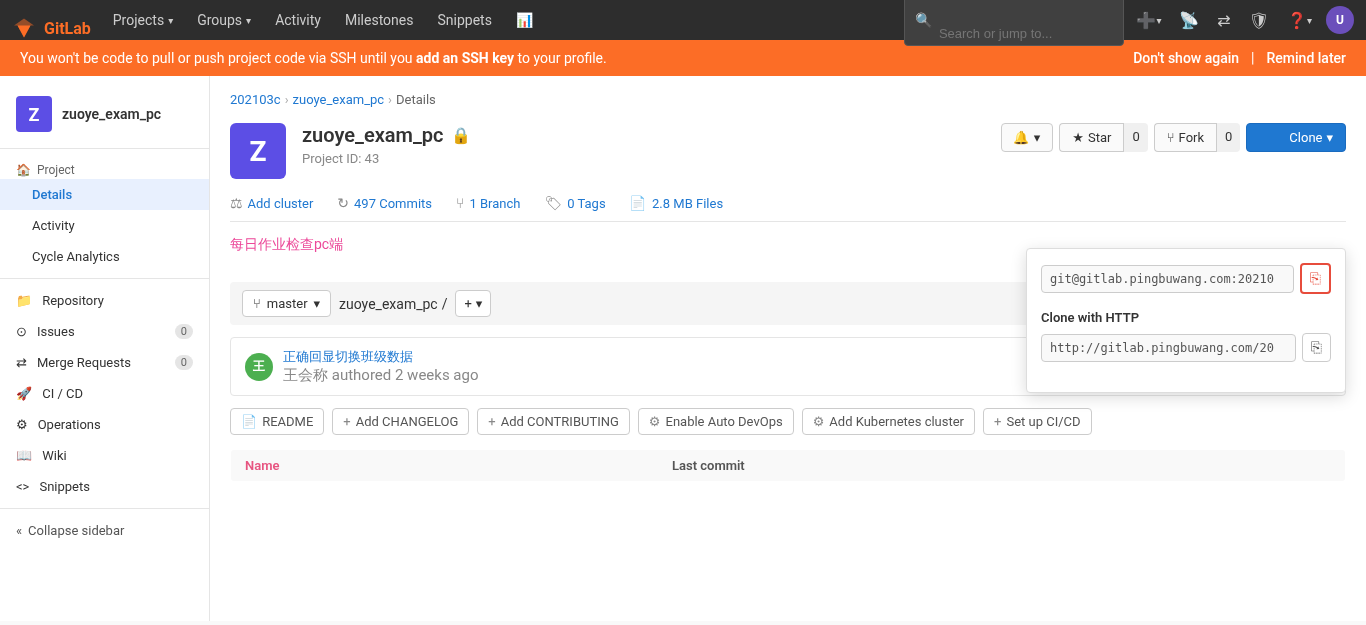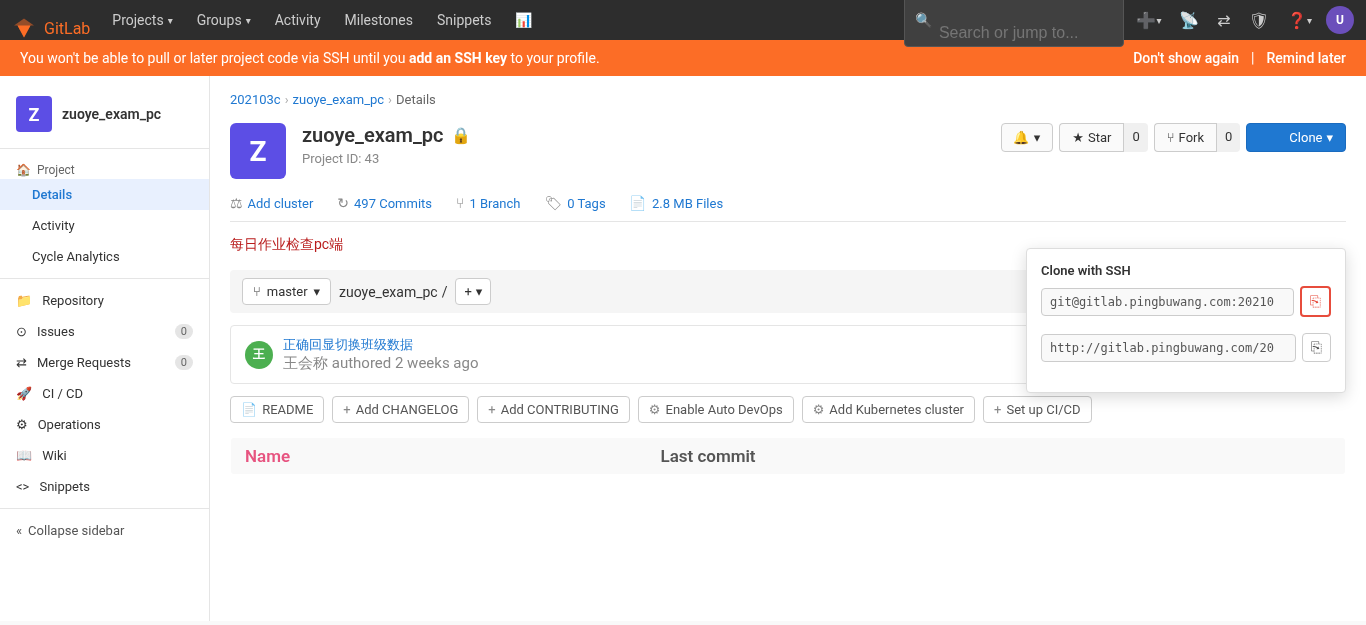--- a/index.html
+++ b/index.html
@@ -15,21 +15,21 @@
       gap: 4px;
       position: fixed;
       top: 0; left: 0; right: 0;
       z-index: 100;
     }
     .nav-logo {
       display: flex;
       align-items: center;
       gap: 8px;
       color: #fc6d26;
-      font-weight: normal;
+      font-weight: bold;
       font-size: 16px;
       margin-right: 8px;
       margin-top: 16px;
     }
     .nav-logo svg { width: 24px; height: 24px; }
     .nav-item {
       color: #ccc;
       padding: 0 10px;
       height: 40px;
       display: flex;
@@ -50,21 +50,21 @@
       display: flex;
       align-items: center;
       gap: 6px;
     }
     .nav-search input {
       background: none;
       border: none;
       color: #ccc;
       outline: none;
       width: 100%;
-      font-size: 16px;
+      font-size: 13px;
       margin-top: 26px;
     }
     .nav-icons {
       display: flex;
       align-items: center;
       gap: 2px;
     }
     .nav-icon-btn {
       color: #ccc;
       padding: 0 8px;
@@ -312,22 +312,22 @@
       align-items: center;
       gap: 5px;
       color: #1f78d1;
       cursor: pointer;
     }
     .stat-icon { color: #888; font-size: 14px; }
 
     
     .project-desc {
       font-size: 14px;
-      color: #b91c1c;
-      margin-bottom: 16px;
+      color: #ec4899;
+      margin-bottom: 28px;
     }
 
     
     .repo-toolbar {
       display: flex;
       align-items: center;
       gap: 8px;
       margin-bottom: 12px;
       background: #f5f5f5;
       padding: 8px 12px;
@@ -440,21 +440,21 @@
       border: 1px solid #e5e5e5;
       border-radius: 4px;
       overflow: hidden;
     }
     .files-table thead tr {
       background: #f9f9f9;
     }
     .files-table th {
       padding: 8px 14px;
       text-align: left;
-      font-size: 17px;
+      font-size: 13px;
       font-weight: 600;
       color: #555;
       border-bottom: 1px solid #e5e5e5;
     }
     .files-table th:first-child { color: #e75480; }
 
     
     .clone-dropdown {
       position: absolute;
       top: 172px;
@@ -543,21 +543,21 @@
     <div class="nav-icon-btn">📡</div>
     <div class="nav-icon-btn">⇄</div>
     <div class="nav-icon-btn">🛡</div>
     <div class="nav-icon-btn">❓ <span style="font-size:10px">▾</span></div>
     <div class="avatar-circle">U</div>
   </div>
 </nav>
 
 <div class="banner">
   <span>
-    <span>You won't be able to pull or later project code via SSH until you</span>
+    <span>You won't be code to pull or push project code via SSH until you</span>
     <strong> <span>add an SSH key</span> </strong>
     <span>to your profile.</span>
   </span>
   <div class="banner-links">
     <a>Don't show again</a>
     <span>|</span>
     <a>Remind later</a>
   </div>
 </div>
 
@@ -759,25 +759,25 @@
       <thead>
         <tr>
           <th>Name</th>
           <th>Last commit</th>
         </tr>
       </thead>
       <tbody></tbody>
     </table>
 
     <div class="clone-dropdown">
-      <div class="clone-section-title">Clone with SSH</div>
       <div class="clone-input-row">
         <div class="clone-input">git@gitlab.pingbuwang.com:20210</div>
         <button class="copy-btn">⎘</button>
       </div>
+      <div class="clone-section-title">Clone with HTTP</div>
       <div class="clone-input-row">
         <div class="clone-input">http://gitlab.pingbuwang.com/20</div>
         <button class="copy-btn-plain">⎘</button>
       </div>
     </div>
 
   </main>
 </div>
 
 </body></html>

